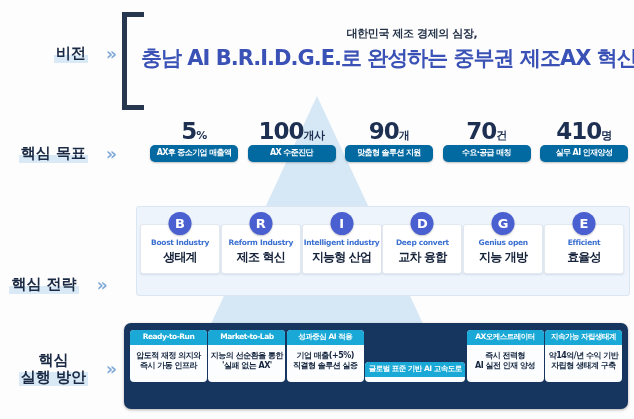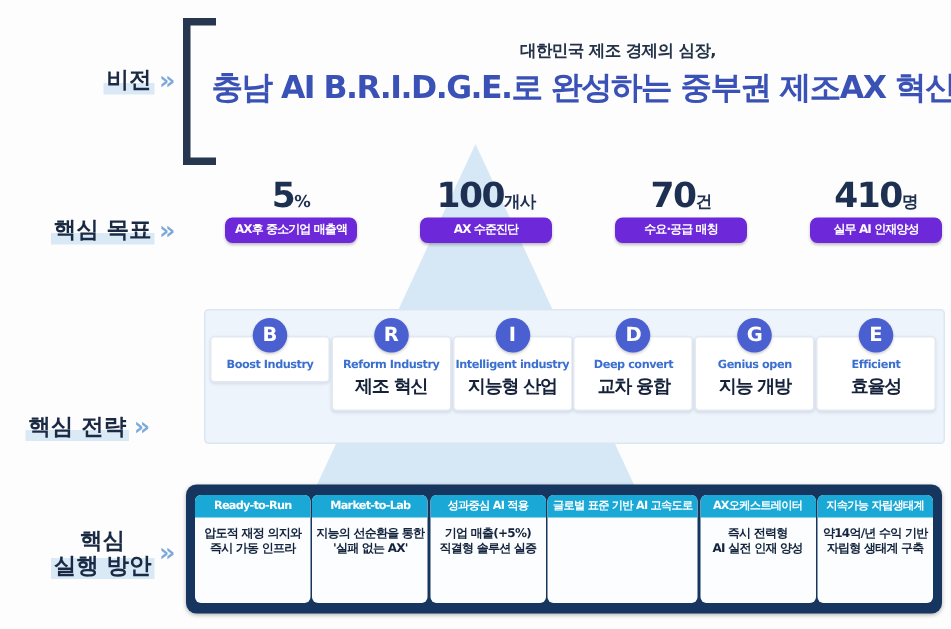--- a/index.html
+++ b/index.html
@@ -20,21 +20,21 @@
     left:0;top:96px;width:634px;height:230px;
     z-index:0;
     pointer-events:none;
   }
 
   
   .rowlabel{
     position:absolute;
     left:0;width:118px;
     display:flex;align-items:center;justify-content:flex-end;
-    gap:1px;
+    gap:16px;
     z-index:5;
   }
   .rowlabel .txt{
     font-size:15px;font-weight:bold;color:#1b2a44;
     line-height:1.15;
     text-align:center;
     background:linear-gradient(to top,#d9eaf6 0 42%,transparent 42% 100%);
     padding:0 2px;
     white-space:pre-line;
   }
@@ -78,21 +78,21 @@
     position:relative;width:88px;text-align:center;
   }
   .goal .num{
     font-size:23px;font-weight:bold;color:#1d3052;letter-spacing:-1px;
     line-height:1;
     position:relative;top:0;
   }
   .goal .num .unit{font-size:11px;font-weight:bold;letter-spacing:-0.5px;}
   .goal .cap{
     margin-top:2px;
-    background:#6d28d9;color:#fff;border-radius:5px;
+    background:#0369a1;color:#fff;border-radius:5px;
     font-size:8px;font-weight:bold;letter-spacing:-0.6px;
     padding:4px 2px 5px;line-height:1;
     box-shadow:0 1px 2px rgba(0,0,0,.25);
   }
 
   
   #strat-row{top:257px;height:56px;justify-content:center;}
   .strat-wrap{
     position:absolute;left:136px;top:206px;width:492px;height:88px;
     background:#eef4fb;border:1px solid #dbe6f3;border-radius:3px;
@@ -130,41 +130,41 @@
   }
 
   
   #impl-row{top:338px;height:62px;}
   .impl-panel{
     position:absolute;left:124px;top:323px;width:504px;height:86px;
     background:#16365f;border-radius:7px;z-index:3;
     box-shadow:0 1px 3px rgba(0,0,0,.3);
   }
   .impls{
-    position:absolute;left:130px;top:330px;width:492px;height:72px;
+    position:absolute;left:130px;top:330px;width:492px;height:52px;
     display:flex;justify-content:space-between;z-index:4;
   }
   .impl{
     width:77px;background:#fbfdff;border-radius:4px;overflow:hidden;
     display:flex;flex-direction:column;
   }
   .impl .hd{
     background:#1aa9d6;color:#ffffff;
     font-size:7.5px;font-weight:bold;letter-spacing:-0.5px;
     text-align:center;padding:3px 1px 4px;line-height:1;
     white-space:nowrap;
   }
   .impl .bd{
     flex:1;
     font-size:8px;font-weight:bold;color:#14243d;letter-spacing:-0.5px;
     text-align:center;line-height:1.35;
     padding:6px 2px;
     white-space:pre-line;
   }
-  .impl.wide{width:100px;}
+  .impl.wide{width:100px;margin-top:32px;}
   .impl.wide .hd{font-size:7.5px;}
 </style>
 </head>
 <body>
 
 <div id="stage">
 
   <svg class="fan-shape" viewBox="0 0 634 230" preserveAspectRatio="none">
     <polygon points="317,0 210,230 424,230" fill="#cfe3f3" opacity="0.85"></polygon>
   </svg>
@@ -189,39 +189,44 @@
   <div class="goals">
     <div class="goal">
       <div class="num"><span>5</span><span class="unit">%</span></div>
       <div class="cap">AX후 중소기업 매출액</div>
     </div>
     <div class="goal">
       <div class="num"><span>100</span><span class="unit">개사</span></div>
       <div class="cap">AX 수준진단</div>
     </div>
     <div class="goal">
+      <div class="num"><span>90</span><span class="unit">개</span></div>
+      <div class="cap">맞춤형 솔루션 지원</div>
+    </div>
+    <div class="goal">
       <div class="num"><span>70</span><span class="unit">건</span></div>
       <div class="cap">수요·공급 매칭</div>
     </div>
     <div class="goal">
       <div class="num"><span>410</span><span class="unit">명</span></div>
       <div class="cap">실무 AI 인재양성</div>
     </div>
   </div>
 
   <div class="rowlabel" id="strat-row">
     <span class="txt">핵심 전략</span>
     <span class="chev">»</span>
   </div>
 
   <div class="strat-wrap"></div>
   <div class="strats">
     <div class="strat">
       <div class="circ">B</div>
       <div class="en">Boost Industry</div>
+      <div class="ko">생태계</div>
     </div>
     <div class="strat">
       <div class="circ">R</div>
       <div class="en">Reform Industry</div>
       <div class="ko">제조 혁신</div>
     </div>
     <div class="strat">
       <div class="circ">I</div>
       <div class="en">Intelligent industry</div>
       <div class="ko">지능형 산업</div>

